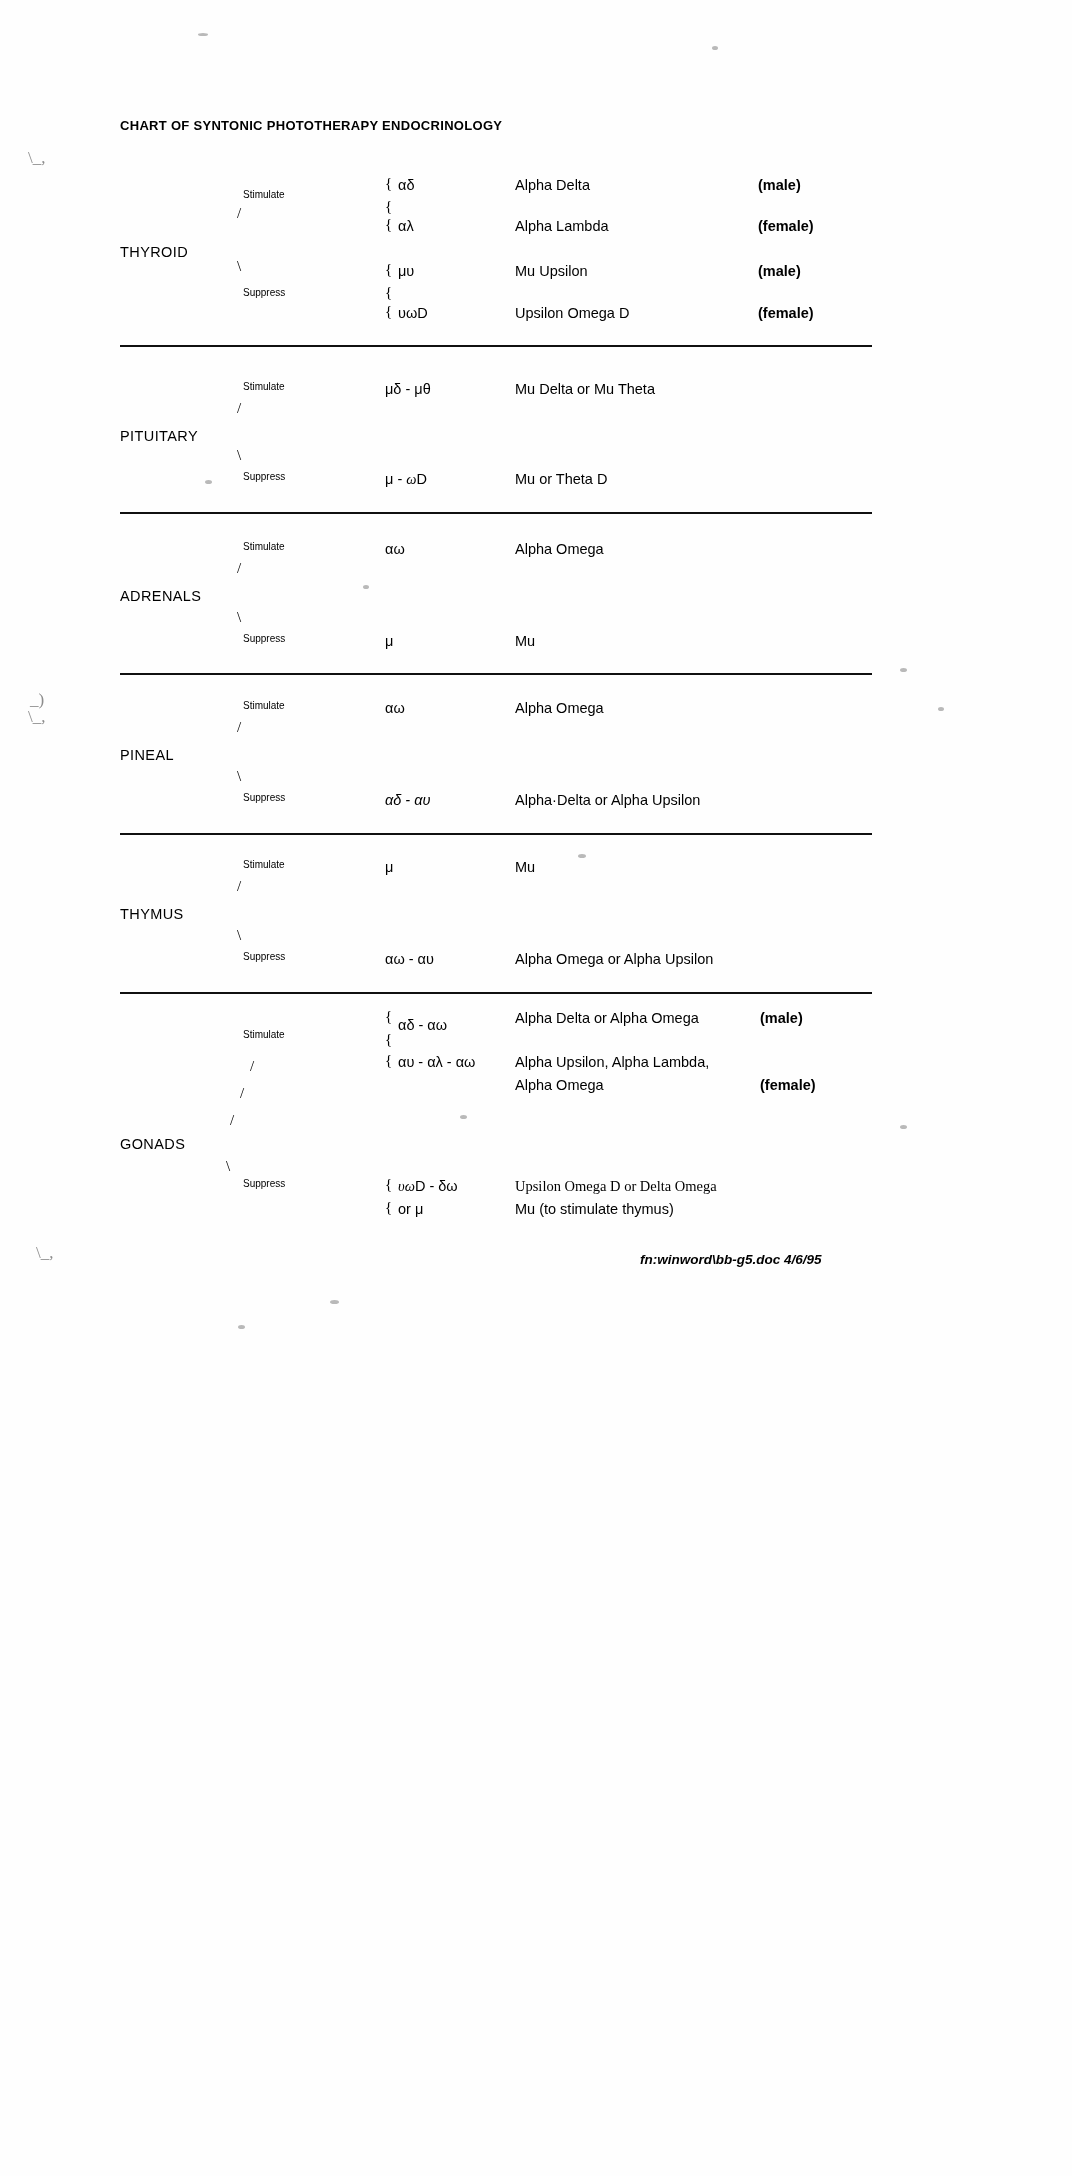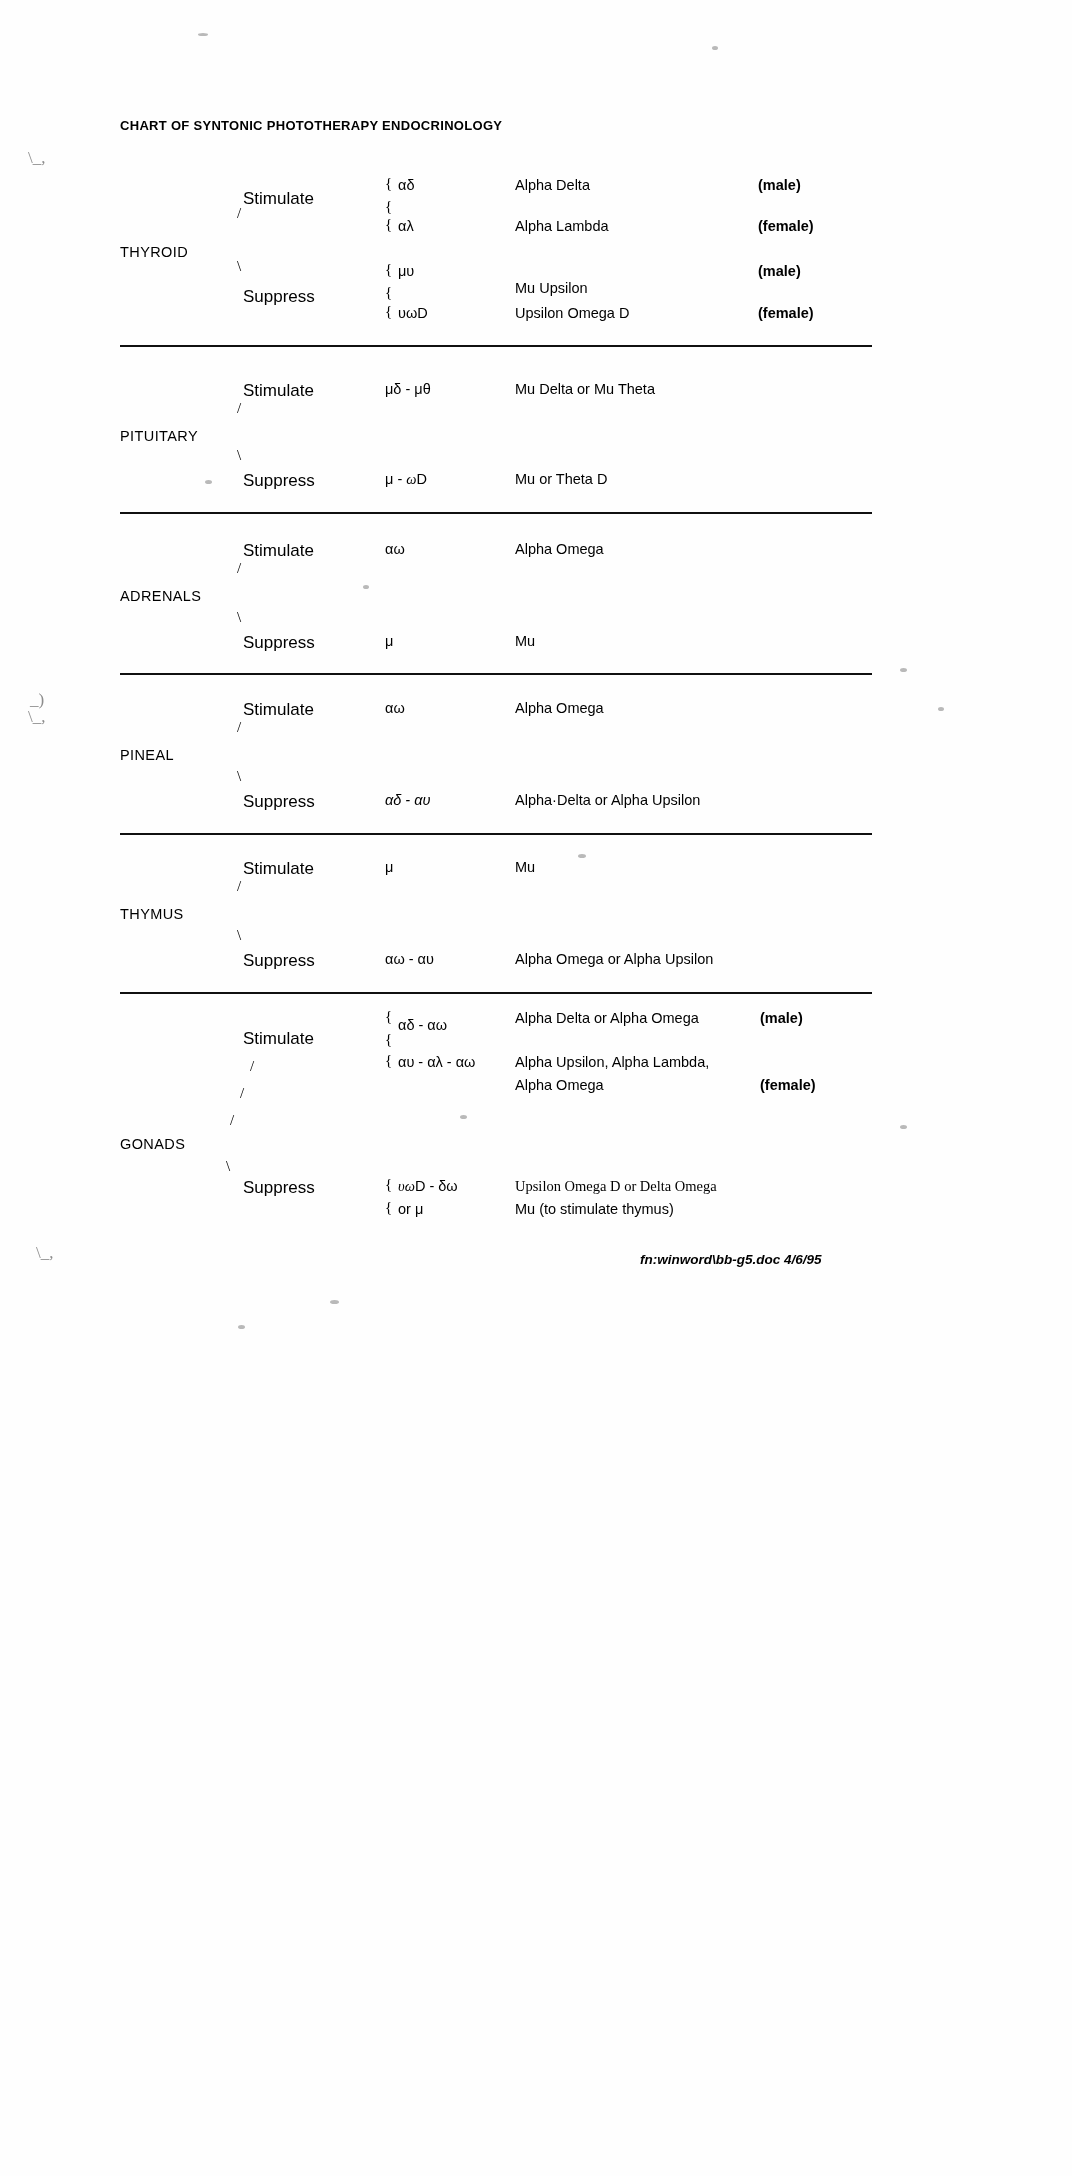--- a/index.html
+++ b/index.html
@@ -56,21 +56,21 @@
   }
 
   .gland {
     position: absolute;
     font-size: 14.5px;
     letter-spacing: 0.4px;
     white-space: nowrap;
   }
   .action {
     position: absolute;
-    font-size: 17px;
+    font-size: 10px;
     white-space: nowrap;
   }
   .slash {
     position: absolute;
     font-size: 15px;
     font-family: "Liberation Serif", serif;
   }
   .code {
     position: absolute;
     font-size: 14.5px;
@@ -141,21 +141,21 @@
   <div class="sex" style="left:758px; top:177px;">(male)</div>
 
   <div class="brace" style="left:385px; top:198px;">{</div>
   <div class="brace" style="left:385px; top:216px;">{</div>
   <div class="code" style="left:398px; top:218px;">αλ</div>
   <div class="name" style="left:515px; top:218px;">Alpha Lambda</div>
   <div class="sex" style="left:758px; top:218px;">(female)</div>
 
   <div class="brace" style="left:385px; top:261px;">{</div>
   <div class="code" style="left:398px; top:263px;">μυ</div>
-  <div class="name" style="left:515px; top:280px;">Mu Upsilon</div>
+  <div class="name" style="left:515px; top:263px;">Mu Upsilon</div>
   <div class="sex" style="left:758px; top:263px;">(male)</div>
 
   <div class="brace" style="left:385px; top:284px;">{</div>
   <div class="brace" style="left:385px; top:303px;">{</div>
   <div class="code" style="left:398px; top:305px;">υωD</div>
   <div class="name" style="left:515px; top:305px;">Upsilon Omega D</div>
   <div class="sex" style="left:758px; top:305px;">(female)</div>
 
   <div class="rule" style="top:345px;"></div>
 

